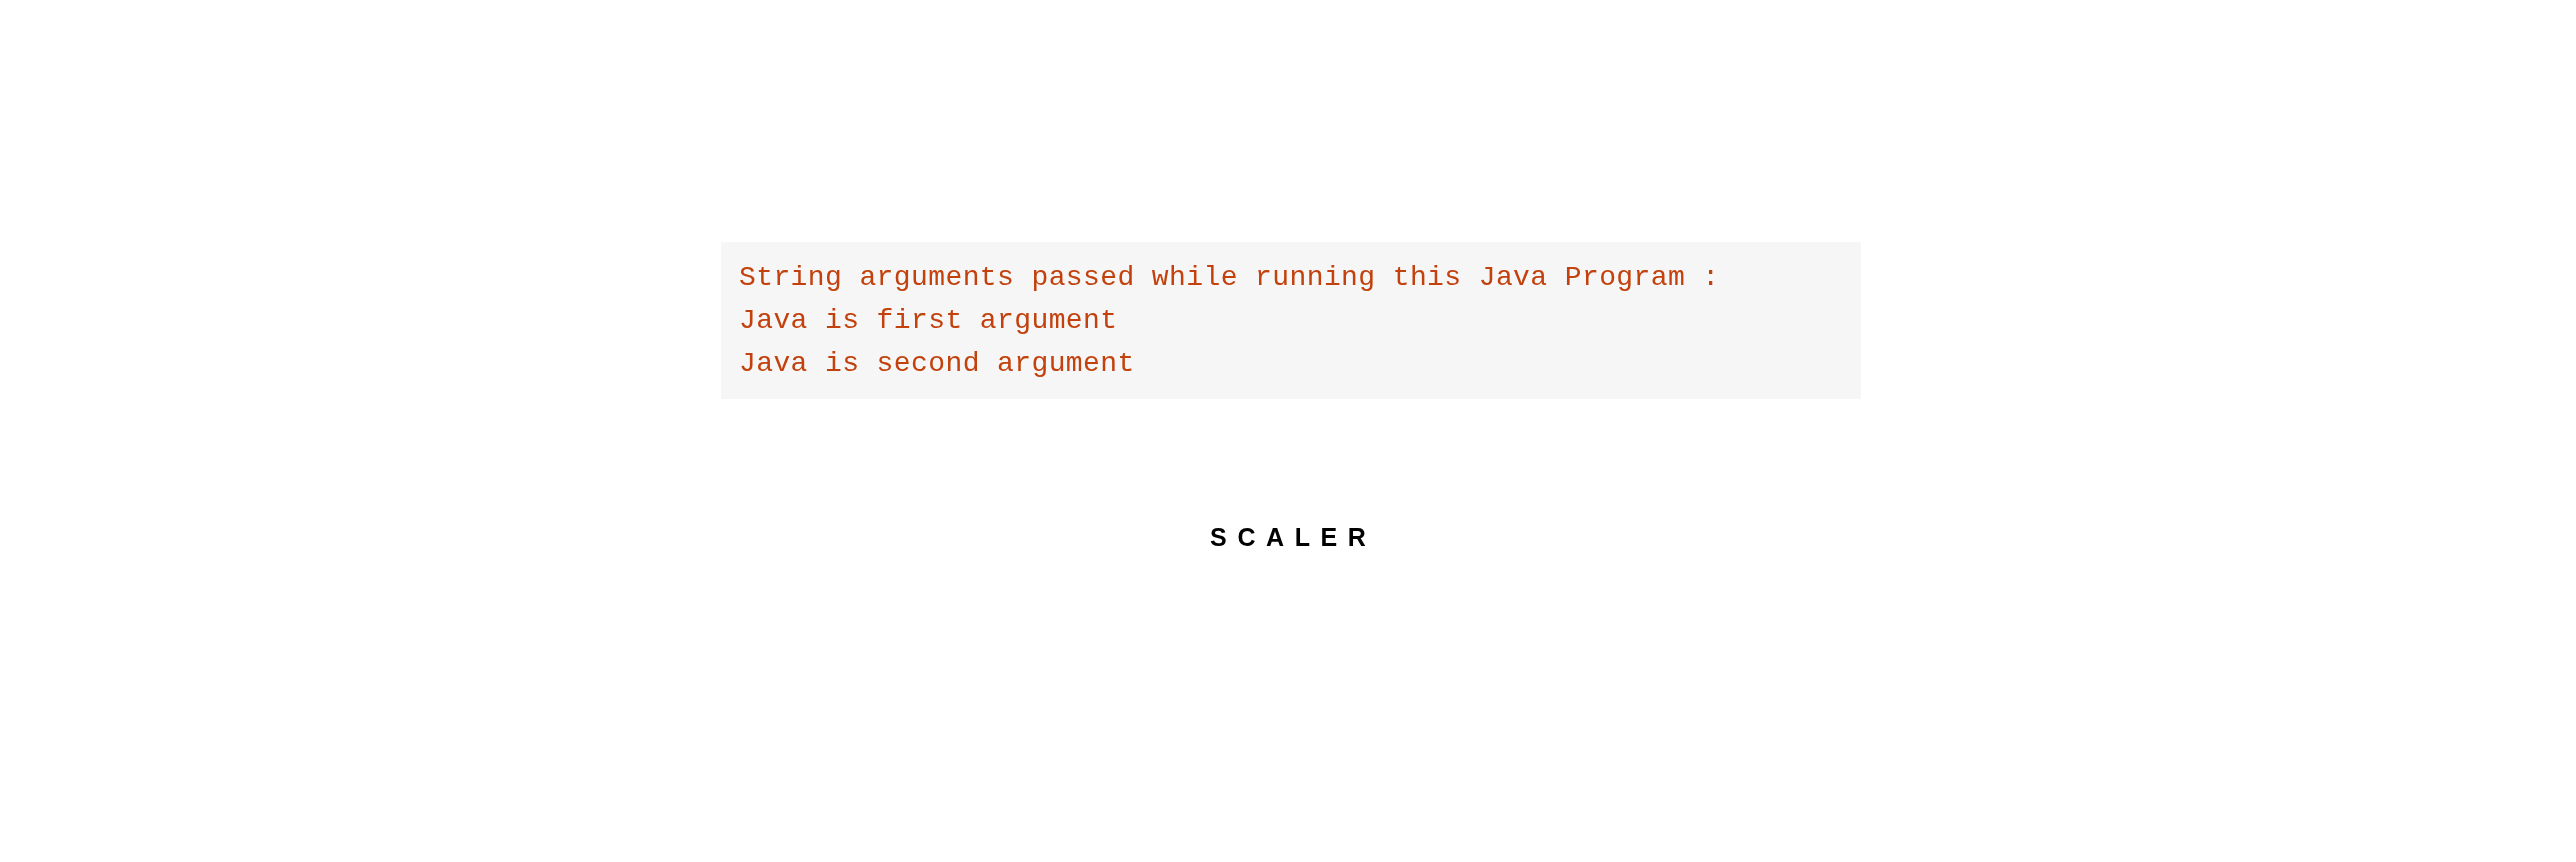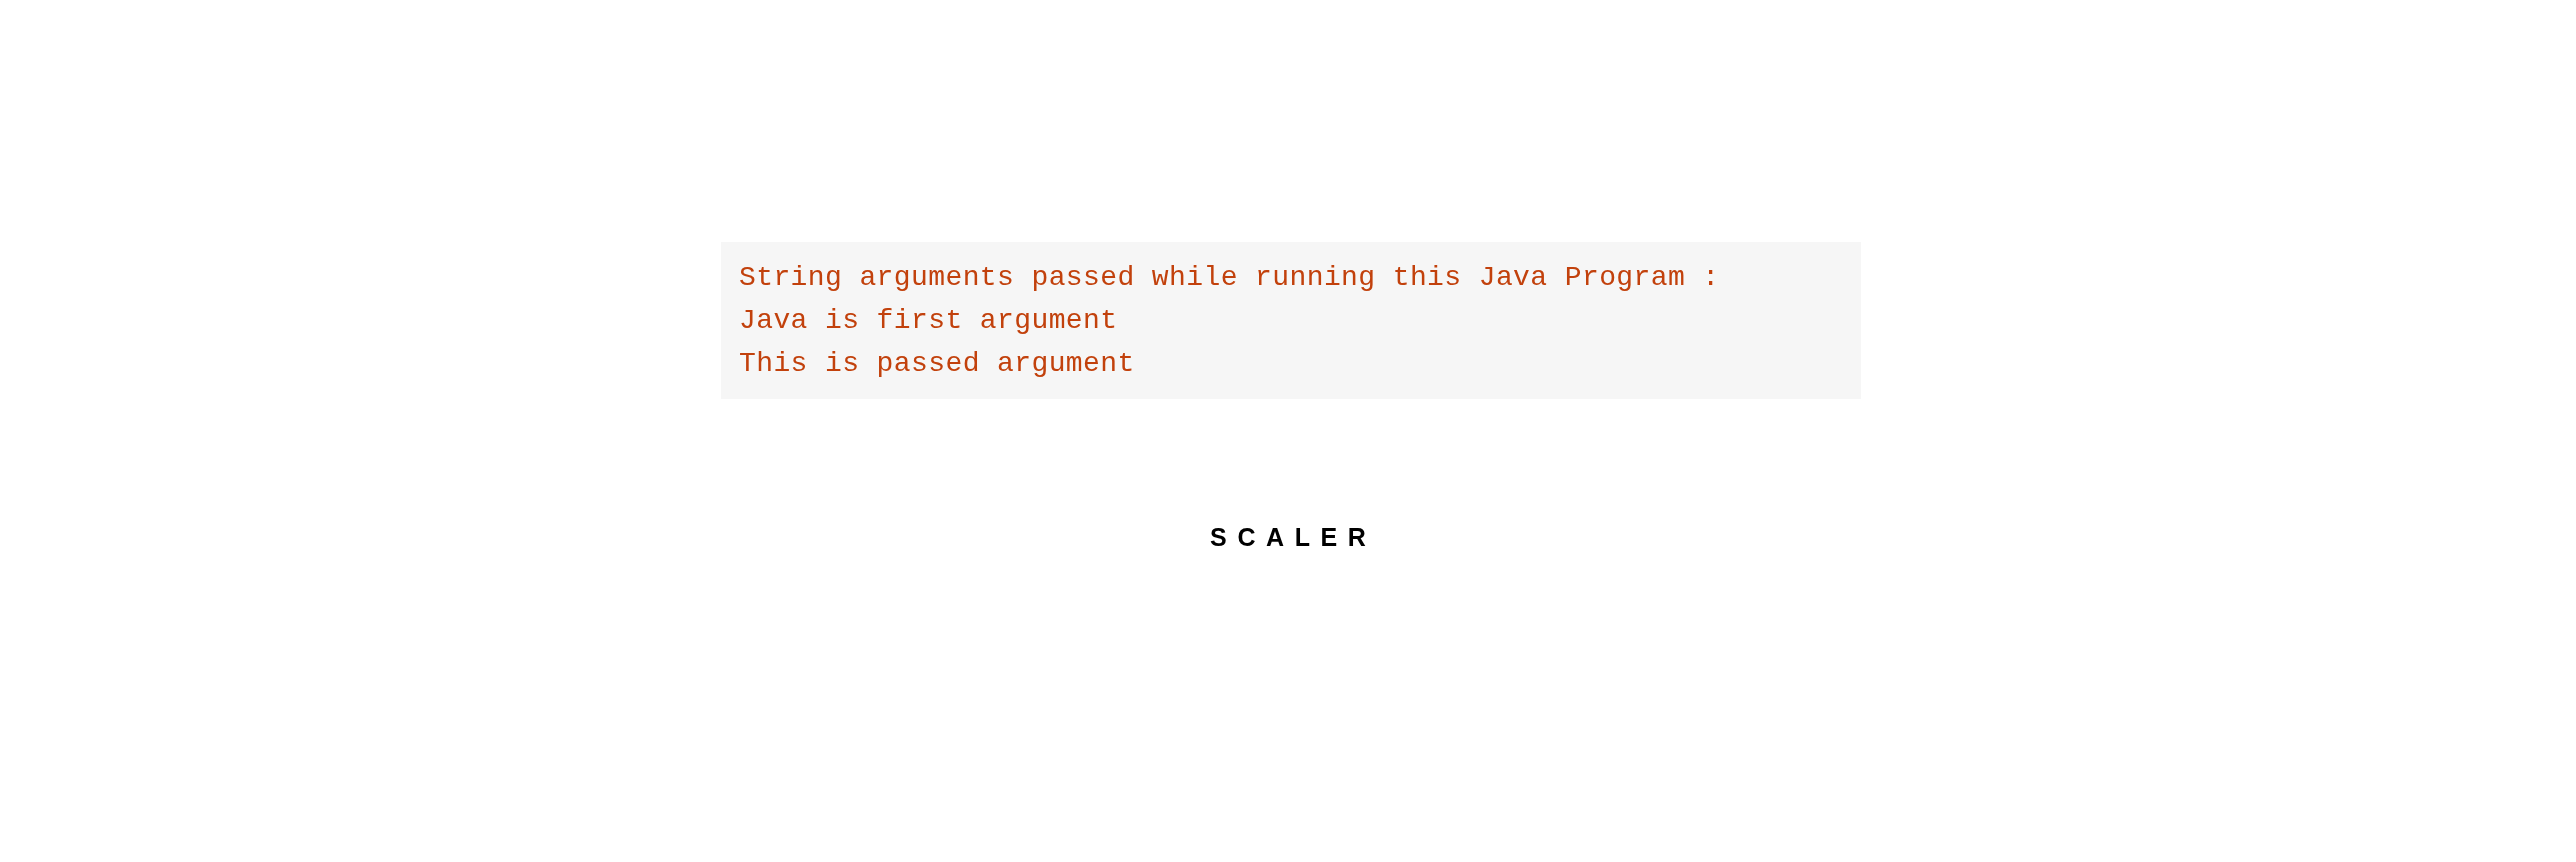--- a/index.html
+++ b/index.html
@@ -55,19 +55,19 @@
       font-style: italic;
       letter-spacing: -1.5px;
     }
   </style>
 </head>
 <body>
 
 <div class="code-block">
   <div class="code-line">String arguments passed while running this Java Program :</div>
   <div class="code-line">Java is first argument</div>
-  <div class="code-line">This is passed argument</div>
+  <div class="code-line">Java is second argument</div>
 </div>
 
 <div class="logo-container">
   <div class="logo-scaler">SCALER</div>
 </div>
 
 
 </body></html>

